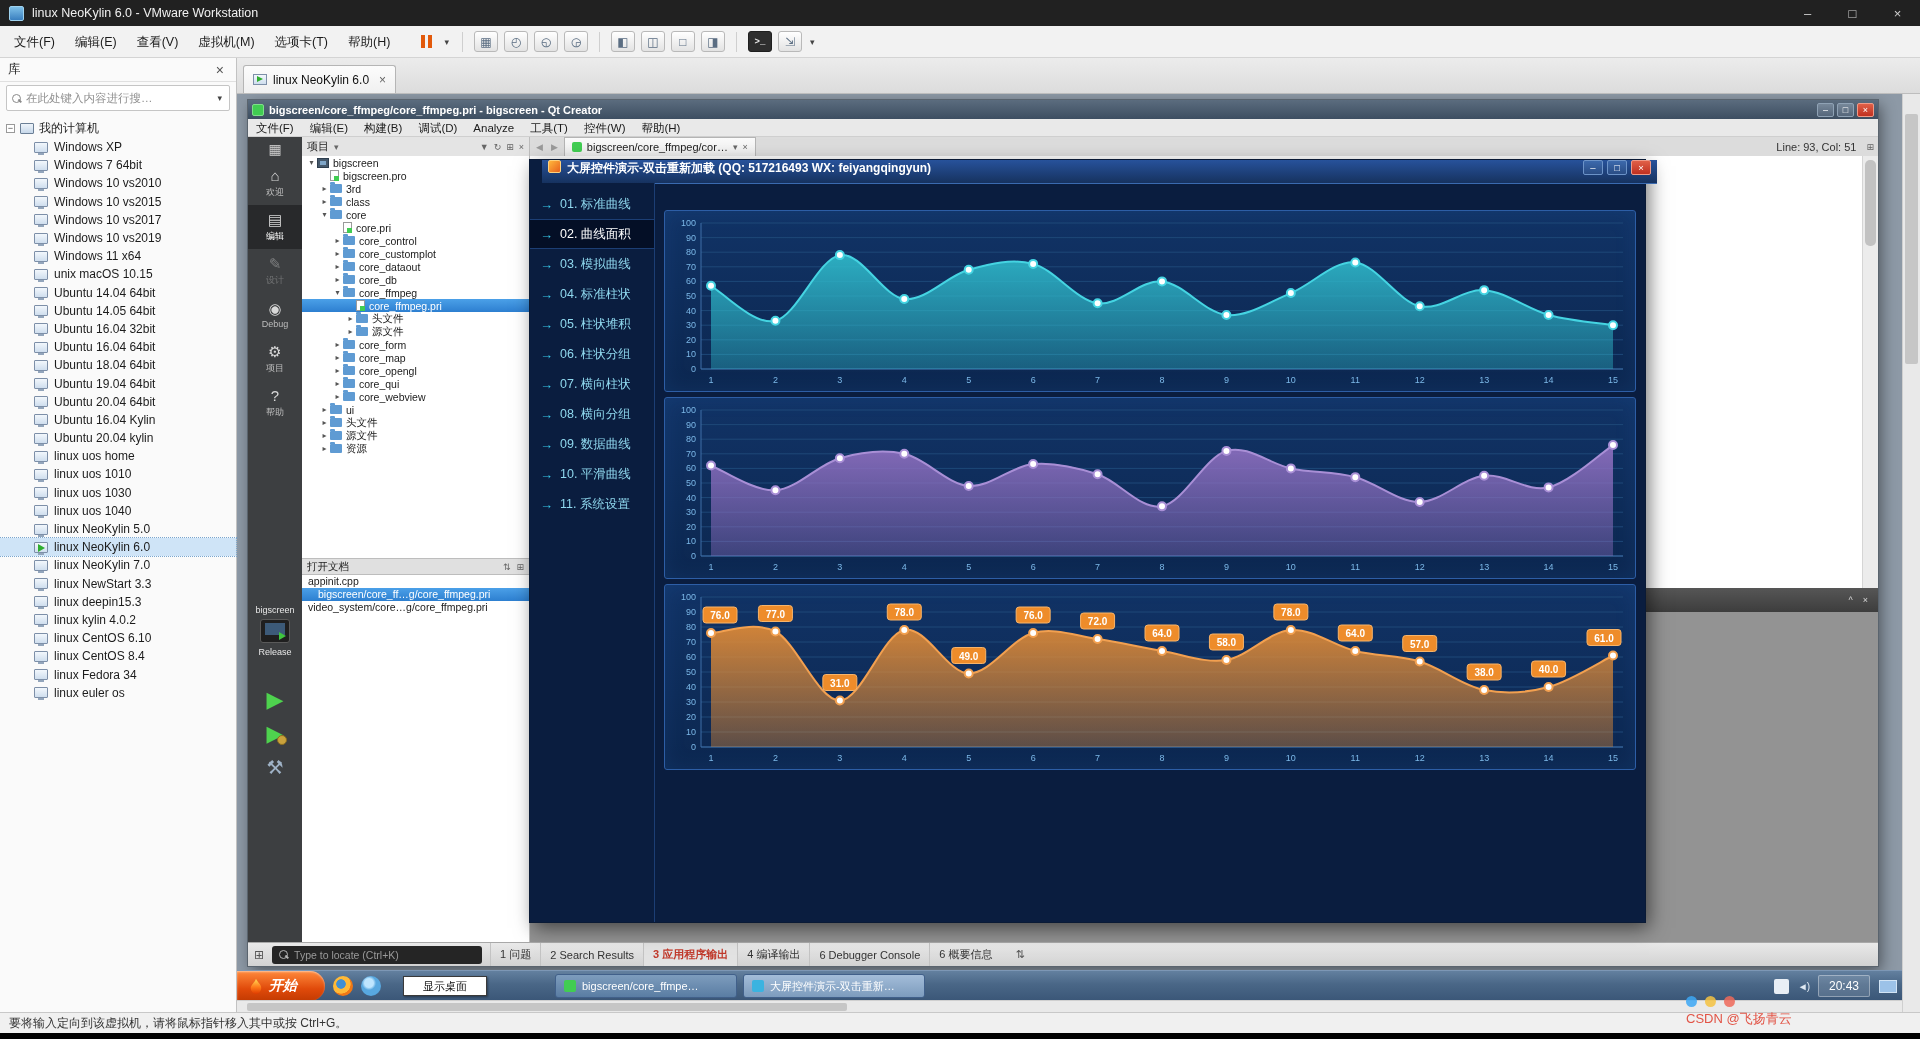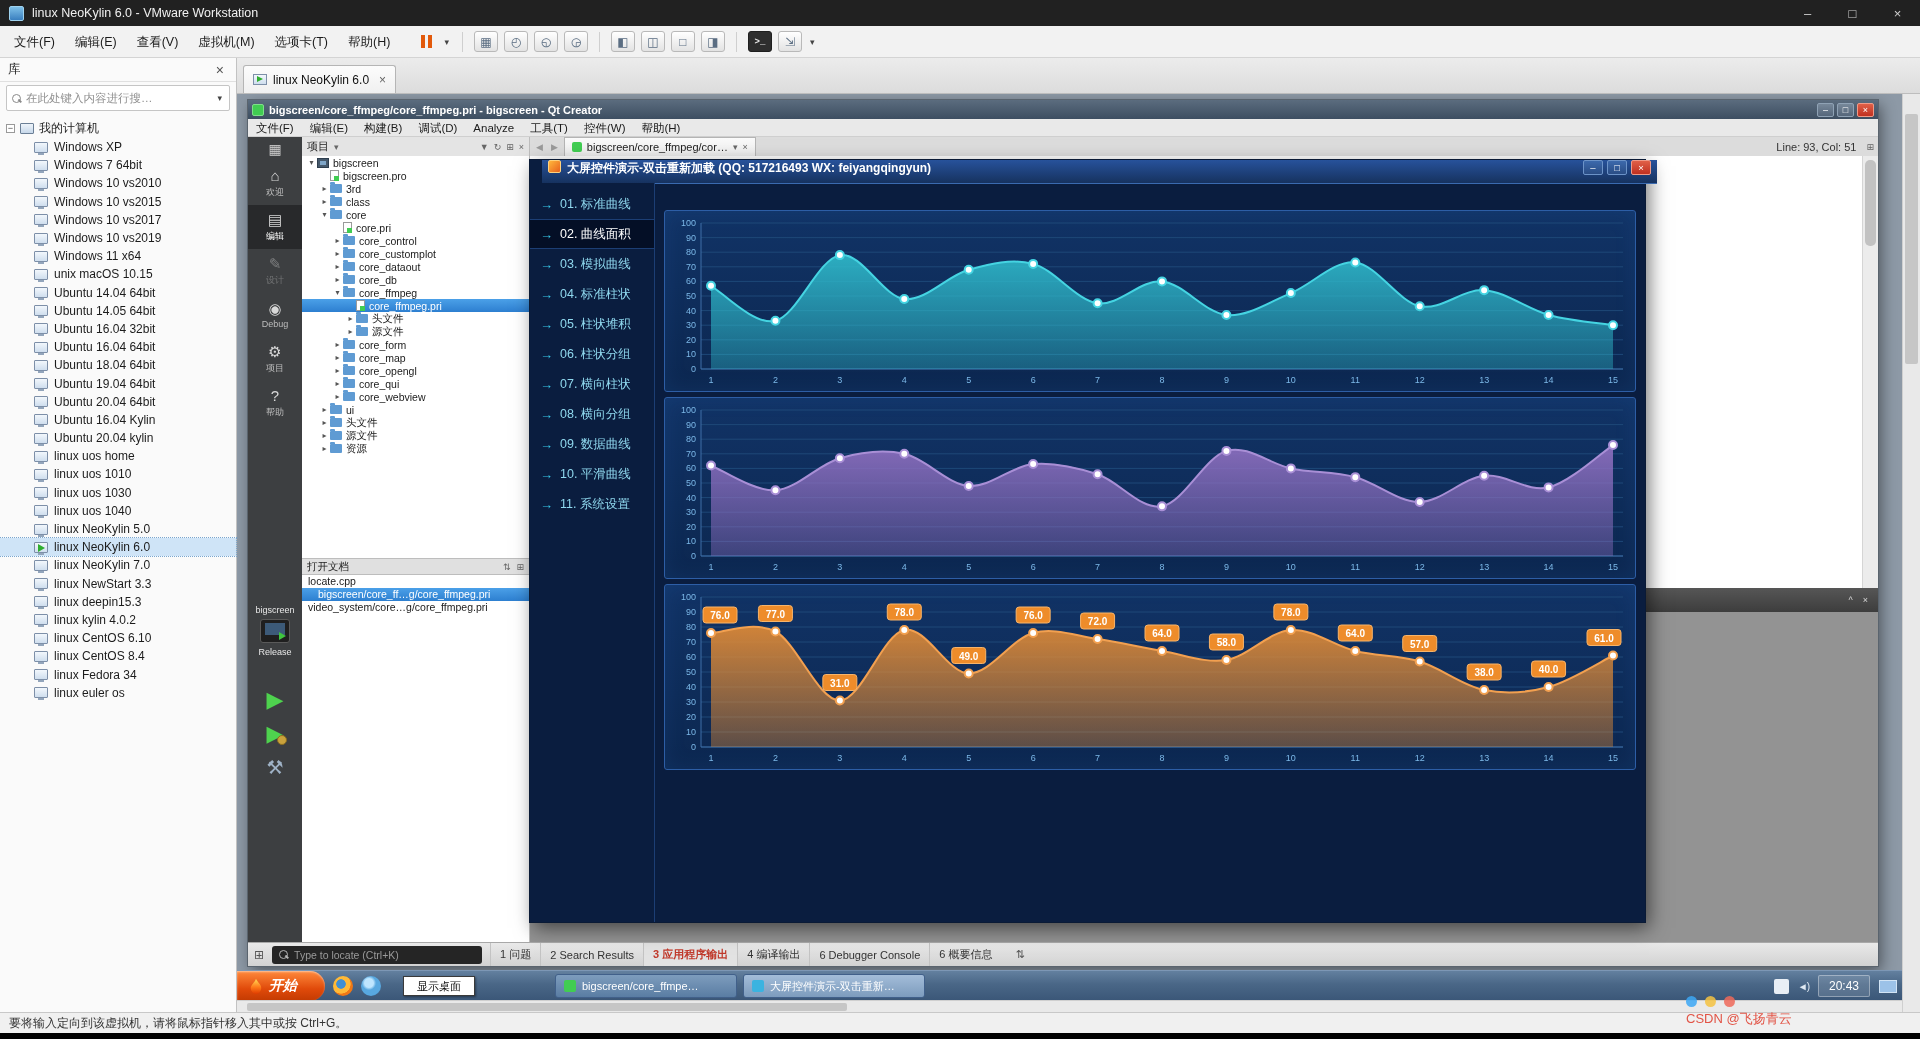--- a/index.html
+++ b/index.html
@@ -153,21 +153,21 @@
   #chart-1{top:214px;height:182px;}
   #chart-2{top:401px;height:186px;}
   .chart-panel svg{display:block;}
 
   
   #taskbar{position:absolute;left:0;top:876px;width:1683px;height:30px;background:linear-gradient(#63809f 0%,#4a6787 45%,#3b5778 100%);border-top:1px solid #7d97b5;z-index:8;}
   .start-btn{position:absolute;left:0;top:0;height:30px;width:88px;background:linear-gradient(#ff8a3c,#e04a0a 60%,#c23a02);border-radius:0 15px 15px 0;display:flex;align-items:center;gap:6px;padding:0 12px;color:#fff;font-weight:bold;font-style:italic;font-size:14px;box-shadow:inset 0 1px 2px rgba(255,255,255,.5);}
   .ql{position:absolute;top:5px;width:20px;height:20px;border-radius:50%;}
   .ql.firefox{left:96px;background:radial-gradient(circle at 40% 40%,#3f8fd4 0 26%,#ffb937 30% 55%,#f07716 58% 100%);}
   .ql.launcher{left:124px;background:radial-gradient(circle at 40% 35%,#bfe6ff 0 25%,#58a8e0 40% 70%,#2c6ea8 100%);}
-  .desk-label{position:absolute;left:166px;top:5px;height:20px;background:#ffffff;border:1px solid #3a3a3a;box-shadow:1px 1px 2px rgba(0,0,0,.4);font-size:11px;color:#111;line-height:18px;padding:0 13px;}
+  .desk-label{position:absolute;left:166px;top:5px;height:20px;background:#ffffff;border:1px solid #3a3a3a;box-shadow:1px 1px 2px rgba(0,0,0,.4);font-size:11px;color:#111;line-height:18px;padding:0 19px;}
   .tasks{position:absolute;left:318px;top:3px;display:flex;gap:6px;}
   .task-btn{width:182px;height:24px;background:linear-gradient(#7d9cbd,#5a7da3);border:1px solid #41608a;border-radius:3px;color:#fff;font-size:11px;display:flex;align-items:center;gap:6px;padding:0 8px;white-space:nowrap;overflow:hidden;}
   .task-btn.active{background:linear-gradient(#a3bdd9,#7d9cbd);}
   .task-ic{width:12px;height:12px;border-radius:2px;flex:none;}
   .task-ic.qt{background:#41cd52;}
   .task-ic.app{background:#3bb3e0;}
   .tray{position:absolute;right:4px;top:0;height:30px;display:flex;align-items:center;gap:9px;}
   .tray-ico{width:15px;height:15px;background:#e8eef5;border-radius:2px;}
   .tray-vol{color:#dfe8f2;font-size:10px;letter-spacing:-1px;}
   .clockbox{height:22px;padding:0 10px;background:rgba(255,255,255,.13);border:1px solid rgba(255,255,255,.35);border-radius:2px;color:#fff;font-size:12px;display:flex;align-items:center;}
@@ -600,21 +600,21 @@
           </div>
         </div>
 
       <div class="docs-head">
         <span>打开文档</span>
         <span class="spacer"></span>
         <span class="mini-ico">⇅</span>
         <span class="mini-ico">⊞</span>
       </div>
       <div class="docs-list" id="docs-list">
-          <div class="doc-row">locate.cpp</div>
+          <div class="doc-row">appinit.cpp</div>
           <div class="doc-row selected">bigscreen/core_ff…g/core_ffmpeg.pri</div>
           <div class="doc-row">video_system/core…g/core_ffmpeg.pri</div>
         </div>
 
       <div class="editor">
         <div class="ed-scroll">
             <div class="ed-thumb"></div>
           </div>
       </div>
       <div class="out-head">

